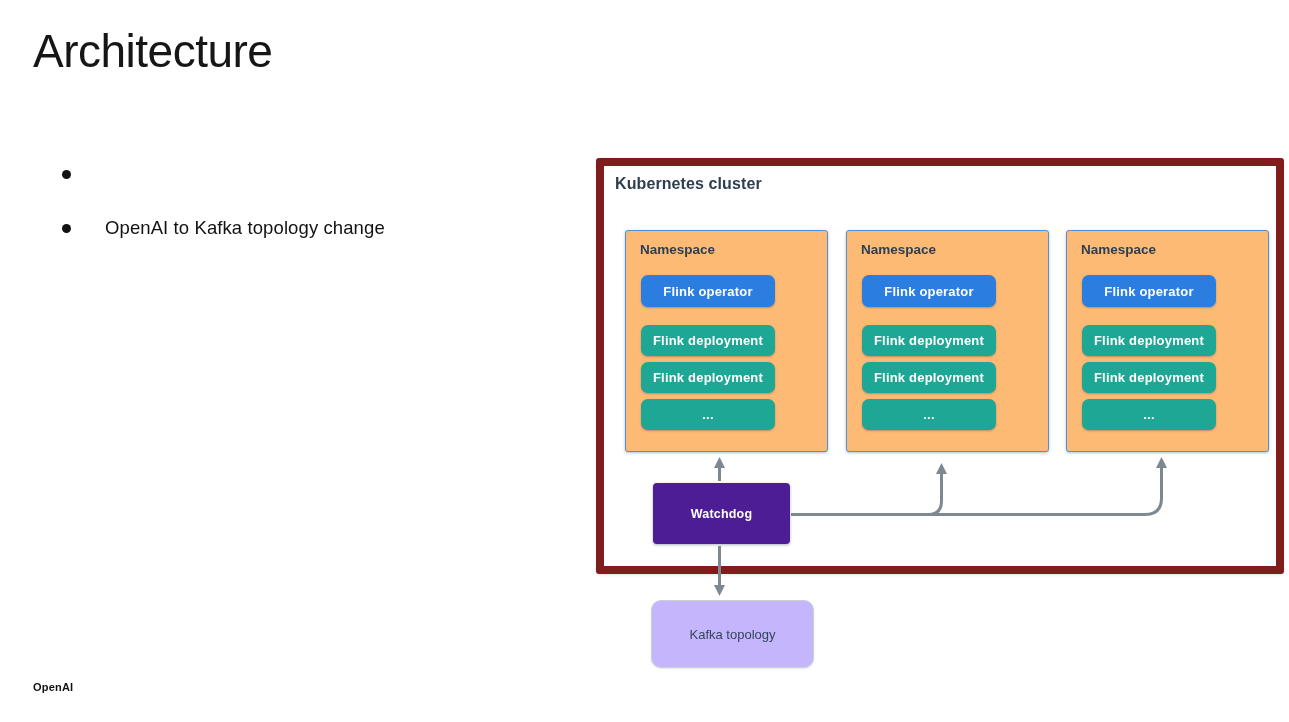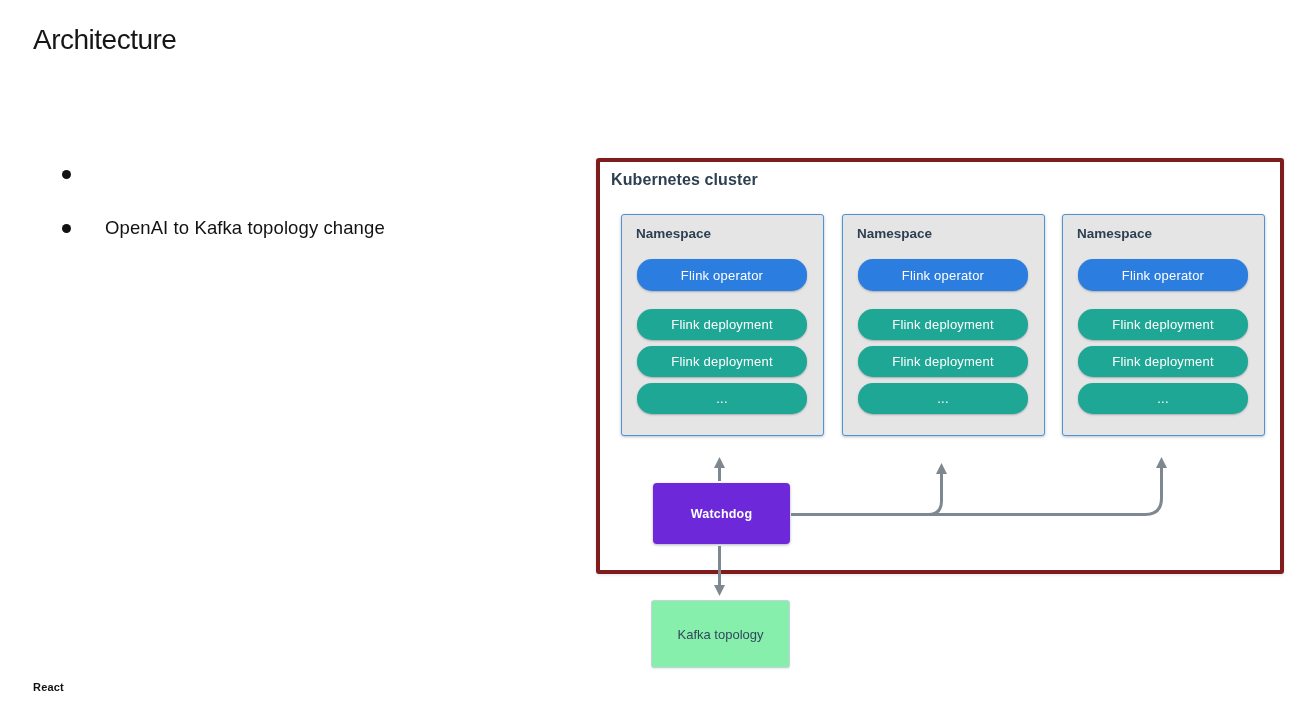--- a/index.html
+++ b/index.html
@@ -5,80 +5,80 @@
   html, body { margin: 0; padding: 0; background: #ffffff; }
   body {
     width: 1289px; height: 722px; position: relative; overflow: hidden;
     font-family: "Liberation Sans", sans-serif;
     -webkit-font-smoothing: antialiased;
   }
 
   
   .slide-title {
     position: absolute; left: 33px; top: 24px;
-    font-size: 28px; font-weight: 400; letter-spacing: -0.5px;
+    font-size: 46px; font-weight: 400; letter-spacing: -0.5px;
     color: #161616; margin: 0;
   }
   .bullet-list { position: absolute; left: 62px; top: 160px; }
   .bullet-item { display: flex; align-items: center; margin-bottom: 26px; height: 28px; }
   .bullet-dot {
     width: 9px; height: 9px; border-radius: 50%; background: #121212;
     margin-right: 34px; flex: 0 0 auto;
   }
   .bullet-text { font-size: 18.5px; color: #121212; letter-spacing: 0.1px; }
 
   .footer-logo {
     position: absolute; left: 33px; top: 681px;
     font-size: 11px; font-weight: 700; color: #111; letter-spacing: 0.2px;
   }
 
   
   .cluster {
     position: absolute; left: 596px; top: 158px; width: 688px; height: 416px;
-    border: 4px solid #7f1d1d; border-radius: 3px; background: #ffffff;
+    border: 8px solid #7f1d1d; border-radius: 3px; background: #ffffff;
     box-sizing: border-box; box-shadow: 0 1px 3px rgba(40,70,110,0.15);
   }
   .cluster-label {
     position: absolute; left: 11px; top: 9px;
     font-size: 16px; font-weight: 600; color: #2e3f51; letter-spacing: 0.1px;
   }
   .namespace {
-    position: absolute; top: 52px; width: 203px; height: 222px;
-    background: #e5e5e5; border: 1.5px solid #5192d2; border-radius: 3px;
+    position: absolute; top: 64px; width: 203px; height: 222px;
+    background: #fdba74; border: 1.5px solid #5192d2; border-radius: 3px;
     box-sizing: border-box; box-shadow: 0 1px 3px rgba(40,70,110,0.35);
   }
   .ns-1 { left: 21px; }
   .ns-2 { left: 242px; }
   .ns-3 { left: 462px; }
   .ns-label {
     position: absolute; left: 14px; top: 11px;
     font-size: 13.5px; font-weight: 600; color: #2e3f51;
   }
   .pill {
-    position: absolute; left: 15px; width: 170px; height: 32px;
-    border-radius: 15px; color: #ffffff; font-size: 13px; font-weight: 400;
+    position: absolute; left: 15px; width: 134px; height: 32px;
+    border-radius: 7px; color: #ffffff; font-size: 13px; font-weight: 700;
     display: flex; align-items: center; justify-content: center;
     box-sizing: border-box; box-shadow: 0 1px 2px rgba(20,40,60,0.3);
     letter-spacing: 0.2px;
   }
   .pill-operator { top: 44px; background: #2b7de0; }
   .pill-dep1 { top: 94px;  height: 31px; background: #1fa795; }
   .pill-dep2 { top: 131px; height: 31px; background: #1fa795; }
   .pill-dep3 { top: 168px; height: 31px; background: #1fa795; }
 
   .watchdog {
     position: absolute; left: 653px; top: 483px; width: 137px; height: 61px;
-    background: #6d28d9; border-radius: 4px; color: #ffffff;
+    background: #4c1d95; border-radius: 4px; color: #ffffff;
     font-size: 12.5px; font-weight: 600; letter-spacing: 0.2px;
     display: flex; align-items: center; justify-content: center;
     box-shadow: 0 1px 3px rgba(20,40,60,0.35);
   }
   .kafka {
-    position: absolute; left: 651px; top: 600px; width: 139px; height: 68px;
-    background: #86efac; border: 1px solid #c7d1da; border-radius: 3px;
+    position: absolute; left: 651px; top: 600px; width: 163px; height: 68px;
+    background: #c4b5fd; border: 1px solid #c7d1da; border-radius: 10px;
     color: #33475b; font-size: 13px; font-weight: 500;
     display: flex; align-items: center; justify-content: center;
     box-sizing: border-box; box-shadow: 0 1px 2px rgba(40,70,110,0.12);
   }
 
   .arrows { position: absolute; left: 0; top: 0; pointer-events: none; }
   .arrow-path { stroke: #7e8890; stroke-width: 3; fill: none; }
 </style>
 </head>
 <body>
@@ -131,13 +131,13 @@
     <marker id="arrowhead" markerUnits="userSpaceOnUse" markerWidth="14" markerHeight="13" refX="2" refY="5.5" orient="auto">
       <path d="M0,0 L11,5.5 L0,11 Z" fill="#7e8890"></path>
     </marker>
   </defs>
   <path class="arrow-path" d="M719.5,481 L719.5,466" marker-end="url(#arrowhead)"></path>
   <path class="arrow-path" d="M791,514.5 L1145,514.5 Q1161.5,514.5 1161.5,498 L1161.5,466" marker-end="url(#arrowhead)"></path>
   <path class="arrow-path" d="M928,514.5 Q941.5,514.5 941.5,501 L941.5,472" marker-end="url(#arrowhead)"></path>
   <path class="arrow-path" d="M719.5,546 L719.5,587" marker-end="url(#arrowhead)"></path>
 </svg>
 
-<div class="footer-logo">React</div>
+<div class="footer-logo">OpenAI</div>
 
 </body></html>

